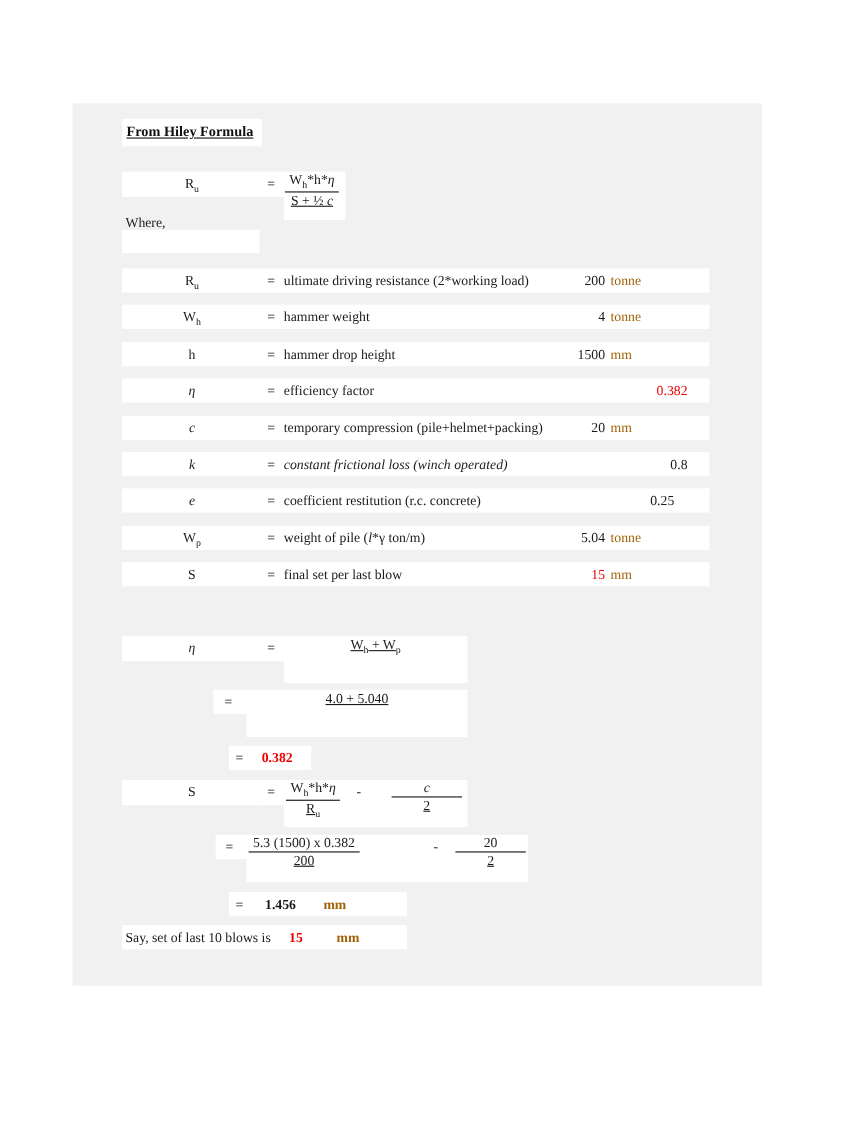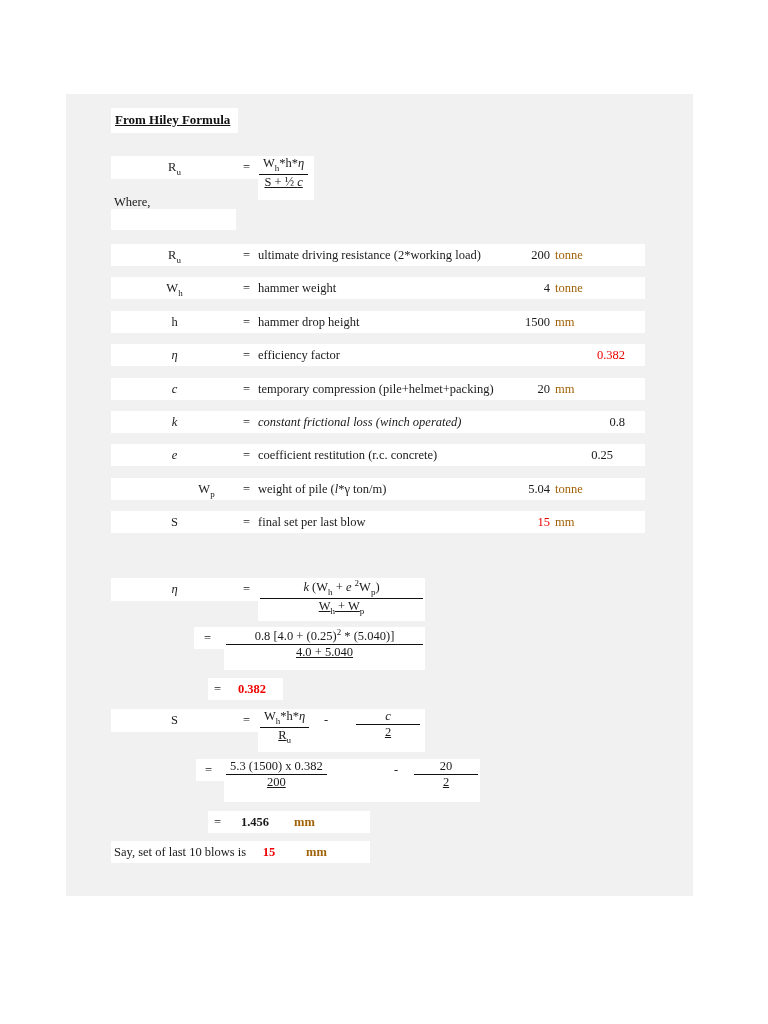--- a/index.html
+++ b/index.html
@@ -163,60 +163,51 @@
       <div class="sym ital" style="left: 45px; top: 321px; width: 127px;">k</div>
       <div class="eq" style="left: 177px; top: 321px;">=</div>
       <div class="desc" style="left: 192px; top: 321px; font-style: italic;">constant frictional loss (winch operated)</div>
       <div class="val" style="left: 440px; top: 321px; width: 119px;">0.8</div>
       <div class="strip" style="left: 45px; top: 350.4px; width: 534px; height: 22px;"></div>
       <div class="sym ital" style="left: 45px; top: 354.4px; width: 127px;">e</div>
       <div class="eq" style="left: 177px; top: 354.4px;">=</div>
       <div class="desc" style="left: 192px; top: 354.4px;">coefficient restitution (r.c. concrete)</div>
       <div class="val" style="left: 428px; top: 354.4px; width: 119px;">0.25</div>
       <div class="strip" style="left: 45px; top: 383.8px; width: 534px; height: 22px;"></div>
-      <div class="sym" style="left: 45px; top: 387.8px; width: 127px; margin-left: 32px;">W<sub>p</sub></div>
+      <div class="sym" style="left: 45px; top: 387.8px; width: 127px;">W<sub>p</sub></div>
       <div class="eq" style="left: 177px; top: 387.8px;">=</div>
       <div class="desc" style="left: 192px; top: 387.8px;">weight of pile (<span class="ital">l</span>*γ ton/m)</div>
       <div class="val" style="left: 420px; top: 387.8px; width: 64px;">5.04</div>
       <div class="unit" style="left: 489px; top: 387.8px;">tonne</div>
       <div class="strip" style="left: 45px; top: 417.2px; width: 534px; height: 22px;"></div>
       <div class="sym" style="left: 45px; top: 421.2px; width: 127px;">S</div>
       <div class="eq" style="left: 177px; top: 421.2px;">=</div>
       <div class="desc" style="left: 192px; top: 421.2px;">final set per last blow</div>
       <div class="val red" style="left: 420px; top: 421.2px; width: 64px;">15</div>
       <div class="unit" style="left: 489px; top: 421.2px;">mm</div>
     </div>
 
   <div class="strip" style="left:45px; top:484px; width:127px; height:23px;"></div>
   <div class="strip" style="left:172px; top:484px; width:20px; height:23px;"></div>
   <div class="strip" style="left:192px; top:484px; width:167px; height:43px;"></div>
 
   <div class="sym ital" style="left:45px; top:488px; width:127px;">η</div>
   <div class="eq" style="left:177px; top:488px;">=</div>
 
   <div class="frac" style="left:194px; top:485px; width:163px;">
-    <span class="num">
-      <span class="ital">k</span>
-      (W<sub>h</sub> +
-      <span class="ital">e</span>
-      <sup>2</sup>W<sub>p</sub>)
-    </span>
     <span class="den">
       W<sub>h</sub> +
       W<sub>p</sub>
     </span>
   </div>
 
   <div class="strip" style="left:128px; top:533px; width:30px; height:22px;"></div>
   <div class="strip" style="left:158px; top:533px; width:201px; height:43px;"></div>
   <div class="eq" style="left:138px; top:537px;">=</div>
   <div class="frac" style="left:160px; top:534px; width:197px;">
-    <span class="num">
-      0.8 [4.0 + (0.25)<sup>2</sup> * (5.040)]
-    </span>
     <span class="den">4.0 + 5.040</span>
   </div>
 
   <div class="strip" style="left:142px; top:584px; width:75px; height:22px;"></div>
   <div class="eq" style="left:148px; top:588px;">=</div>
   <div class="val red bold" style="left:162px; top:588px; width:48px; text-align:center;">0.382</div>
 
   <div class="strip" style="left:45px; top:615px; width:127px; height:23px;"></div>
   <div class="strip" style="left:172px; top:615px; width:20px; height:23px;"></div>
   <div class="strip" style="left:192px; top:615px; width:167px; height:43px;"></div>

